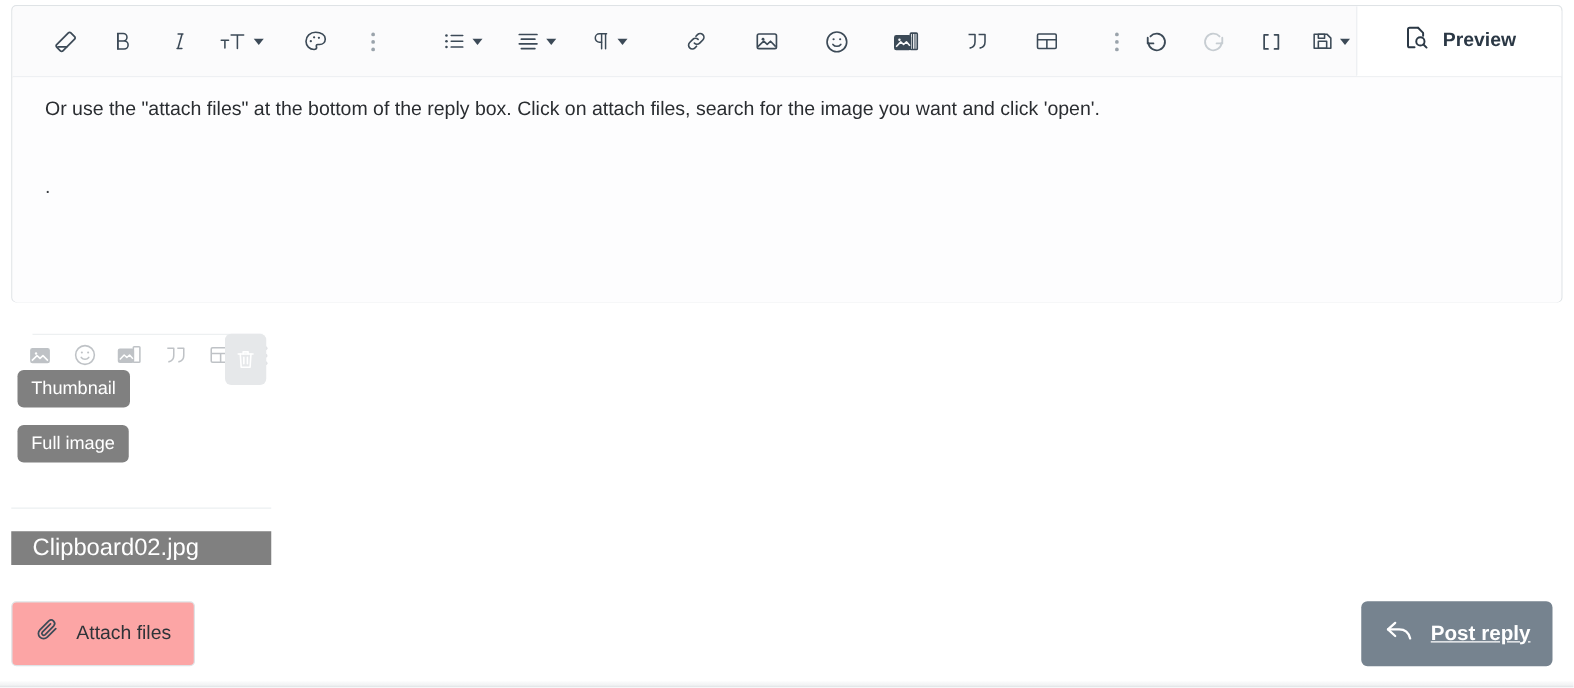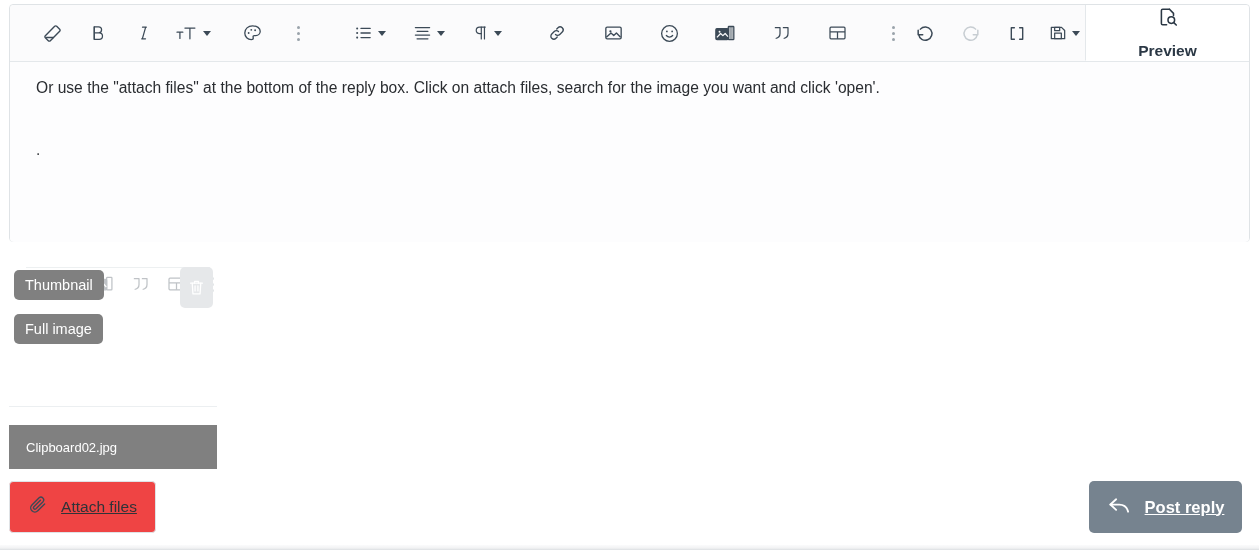--- a/index.html
+++ b/index.html
@@ -100,21 +100,20 @@
     gap: 10px;
     border-left: 1px solid #e4e8eb;
     border-bottom: 1px solid #ffffff;
     background: #ffffff;
     color: #2b3845;
     font-size: 15.5px;
     font-weight: bold;
     cursor: pointer;
     box-sizing: border-box;
     border-radius: 0 4px 0 0;
-    flex-direction: column;
   }
 
   
   .editor-body {
     position: relative;
     height: 180px;
     background: #fdfdfe;
     padding: 14px 24px 0 26px;
     box-sizing: border-box;
     border-radius: 0 0 4px 4px;
@@ -186,59 +185,59 @@
     background: #808080;
     color: #ffffff;
     border-radius: 5px;
     font-size: 14.5px;
     display: flex;
     align-items: center;
     padding: 0 11px;
     height: 30px;
     white-space: nowrap;
     cursor: pointer;
+    margin-top: 26px;
   }
   .tip-thumbnail { left: 14px; top: 270px; }
   .tip-fullimage { left: 14px; top: 314px; justify-content: center; }
 
   .filename-bar {
     position: absolute;
     left: 9px;
     top: 425px;
     width: 208px;
-    height: 44px;
+    height: 27px;
     background: #808080;
     color: #ffffff;
-    font-size: 13px;
+    font-size: 19px;
     display: flex;
     align-items: center;
     padding-left: 17px;
     box-sizing: border-box;
     cursor: pointer;
   }
 
   
   .attach-btn {
     position: absolute;
     left: 9px;
     top: 481px;
     width: 147px;
     height: 52px;
     border: 1px solid #dfe3e6;
     border-radius: 4px;
-    background: #ef4444;
+    background: #fca5a5;
     display: flex;
     align-items: center;
     justify-content: center;
     gap: 12px;
     font-size: 15.5px;
     color: #2f3338;
     cursor: pointer;
     box-sizing: border-box;
-    text-decoration: underline;
   }
 
   .post-btn {
     position: absolute;
     right: 17px;
     top: 481px;
     width: 153px;
     height: 52px;
     border-radius: 5px;
     background: #76838f;

